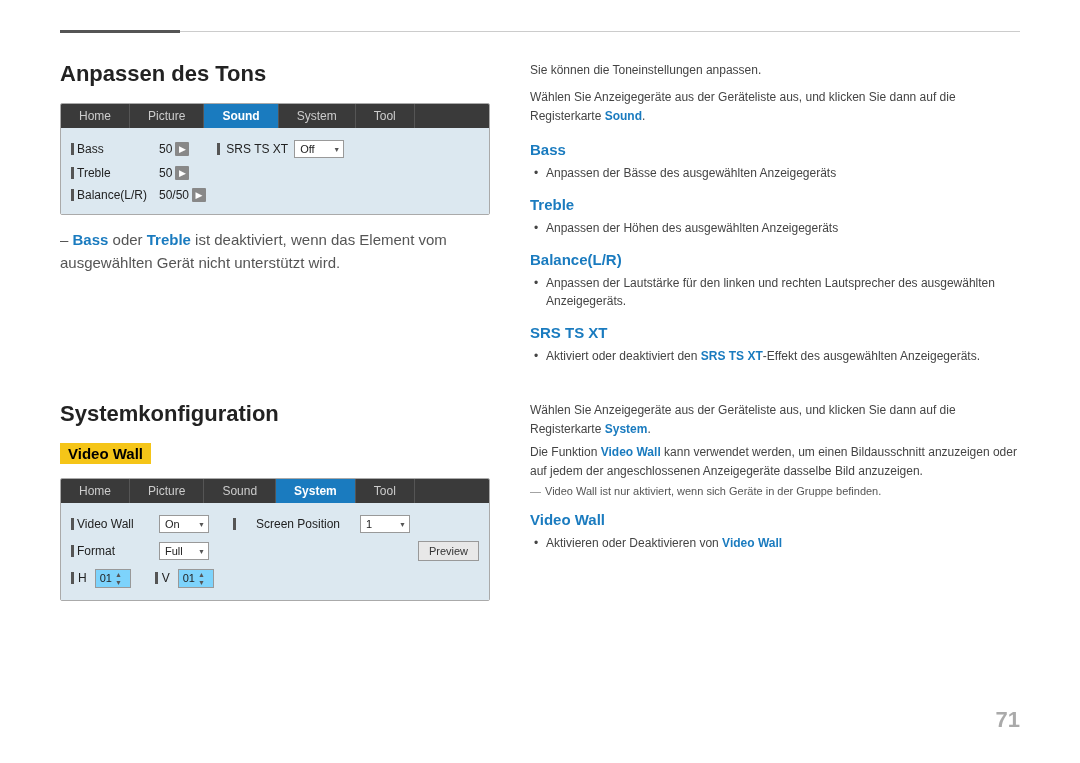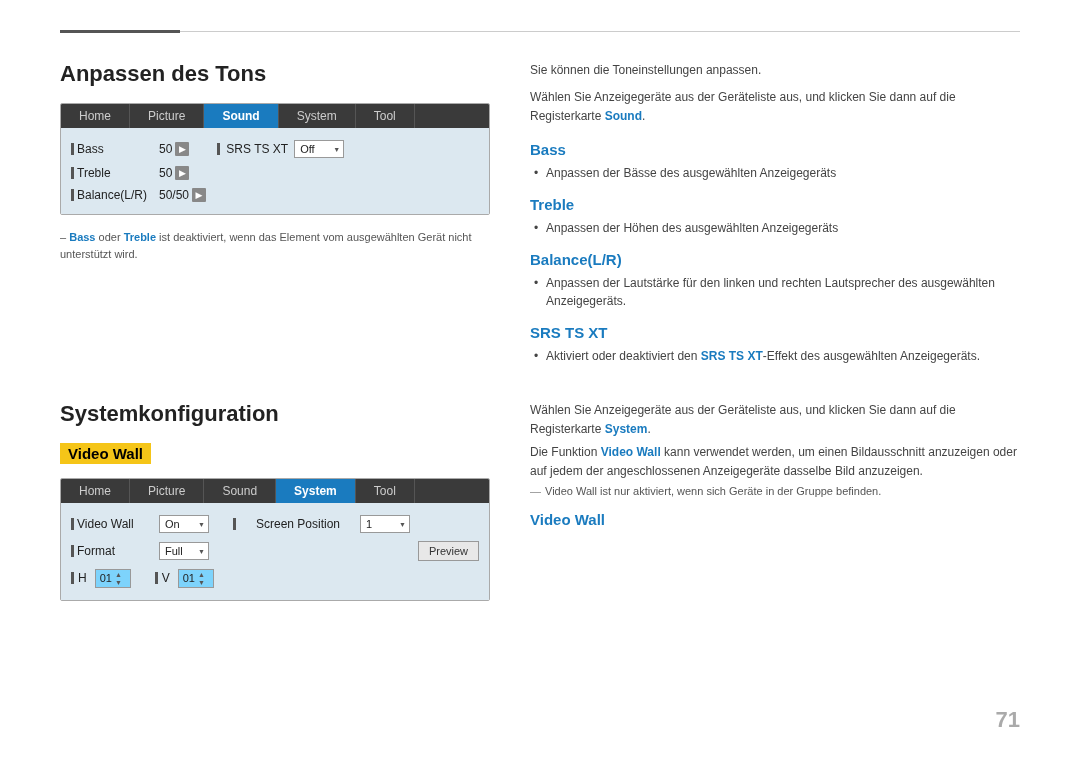--- a/index.html
+++ b/index.html
@@ -129,21 +129,21 @@
       font-size: 7px;
       position: absolute;
       right: 3px;
       top: 50%;
       transform: translateY(-50%);
       color: #555;
     }
 
     
     .note-text {
-      font-size: 11px;
+      font-size: 15px;
       color: #555;
       line-height: 1.5;
       margin-top: 4px;
     }
     .note-text .highlight-blue { color: #1a7bbf; font-weight: bold; }
 
     
     .right-col {
       padding-top: 0;
     }
@@ -425,18 +425,21 @@
         </p>
         <p class="sys-intro">
           Die Funktion <span class="link-blue">Video Wall</span> kann verwendet werden, um einen Bildausschnitt anzuzeigen oder auf jedem der angeschlossenen Anzeigegeräte dasselbe Bild anzuzeigen.
         </p>
         <div class="sys-note">
           <span class="sys-note-dash">—</span>
           <span><span class="link-blue">Video Wall</span> ist nur aktiviert, wenn sich Geräte in der Gruppe befinden.</span>
         </div>
 
         <div class="feature-title">Video Wall</div>
+        <p class="feature-item">
+          Aktivieren oder Deaktivieren von <span class="link-blue">Video Wall</span>
+        </p>
       </div>
     </div>
   </div>
 
   <div class="page-number">71</div>
 </div>
 
 </body></html>

